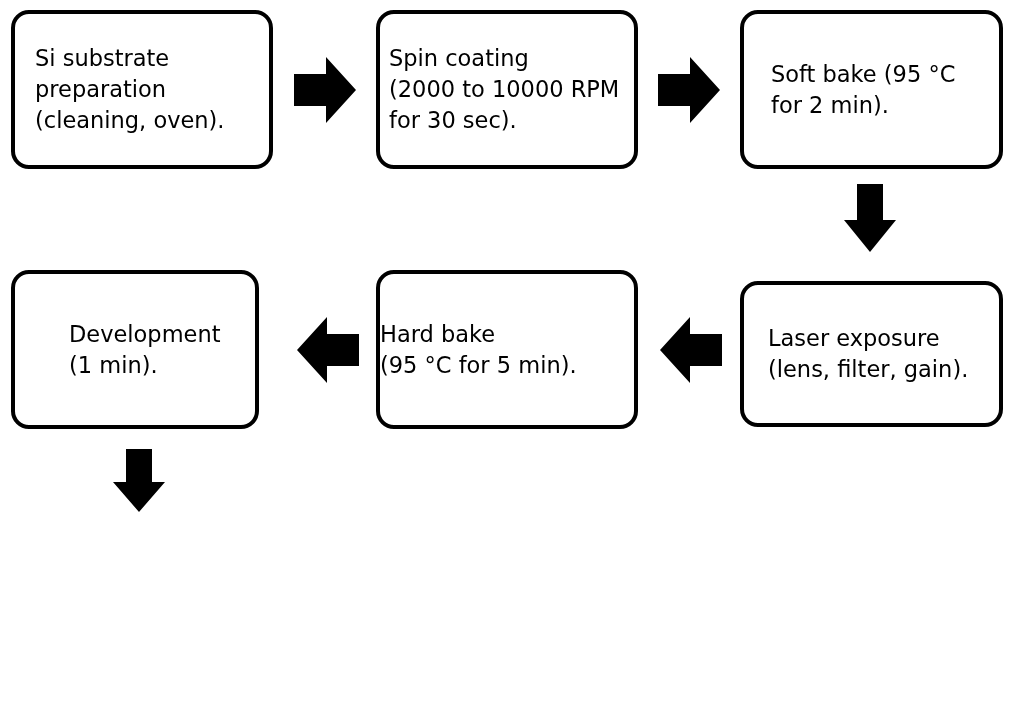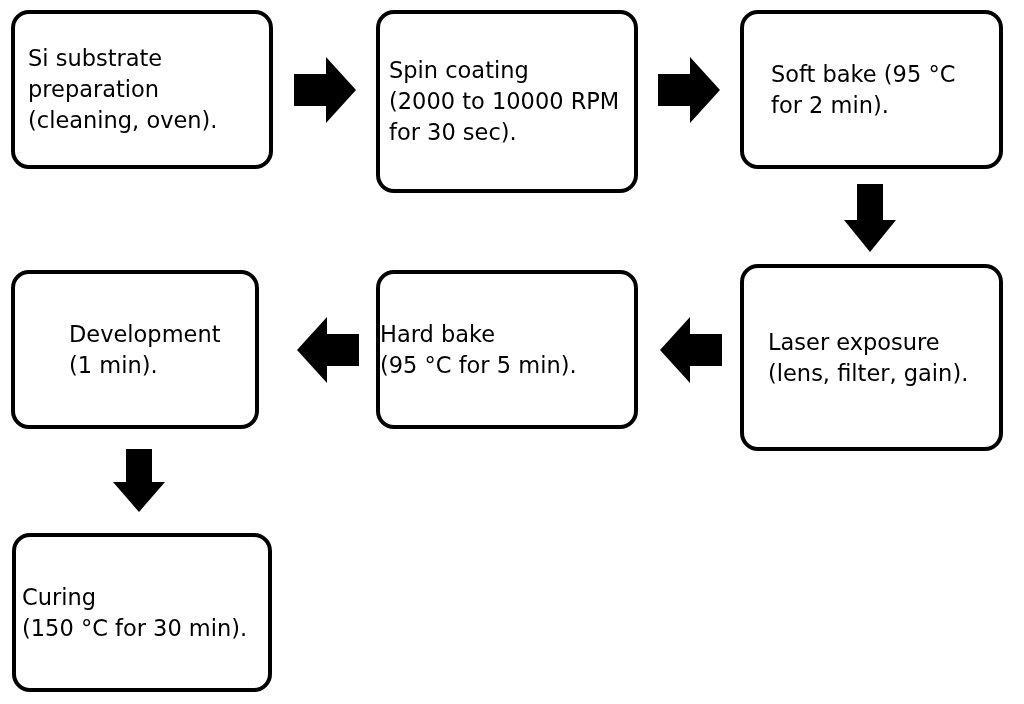--- a/index.html
+++ b/index.html
@@ -37,33 +37,33 @@
     display: block;
     font-size: 22.5px;
     line-height: 31px;
     color: #000000;
     white-space: pre;
     letter-spacing: 0px;
   }
 
   
   #node-si-substrate      { left: 11px;  top: 10px;  width: 262px; height: 159px; }
-  #node-spin-coating      { left: 376px; top: 10px;  width: 262px; height: 183px; }
+  #node-spin-coating      { left: 376px; top: 10px;  width: 262px; height: 159px; }
   #node-soft-bake         { left: 740px; top: 10px;  width: 263px; height: 159px; }
 
   
   #node-development       { left: 11px;  top: 270px; width: 248px; height: 159px; }
   #node-hard-bake         { left: 376px; top: 270px; width: 262px; height: 159px; }
-  #node-laser-exposure    { left: 740px; top: 264px; width: 263px; height: 187px; }
+  #node-laser-exposure    { left: 740px; top: 281px; width: 263px; height: 146px; }
 
   
   #node-curing            { left: 12px;  top: 533px; width: 260px; height: 159px; }
 
   
-  #node-si-substrate   .node-label { padding-left: 13px; }
+  #node-si-substrate   .node-label { padding-left: 20px; }
   #node-spin-coating   .node-label { padding-left: 9px;  }
   #node-soft-bake      .node-label { padding-left: 27px; }
   #node-development    .node-label { padding-left: 54px; }
   #node-hard-bake      .node-label { }
   #node-laser-exposure .node-label { padding-left: 24px; }
   #node-curing         .node-label { padding-left: 6px;  }
 
   .node-label.overflow { overflow: visible; }
 
   .arrow {
@@ -151,18 +151,14 @@
     <span class="node-label">Laser exposure
 (lens, filter, gain).</span>
   </div>
 
   <div class="arrow" id="arrow-dev-to-curing">
     <svg width="52" height="63" viewBox="0 0 52 63" aria-hidden="true">
       <polygon points="13,0 39,0 39,33 52,33 26,63 0,33 13,33" fill="#000000"></polygon>
     </svg>
   </div>
 
-  <div class="node" id="node-curing">
-    <span class="node-label overflow">Curing
-(150 °C for 30 min).</span>
-  </div>
 
 </div>
 
 </body></html>

